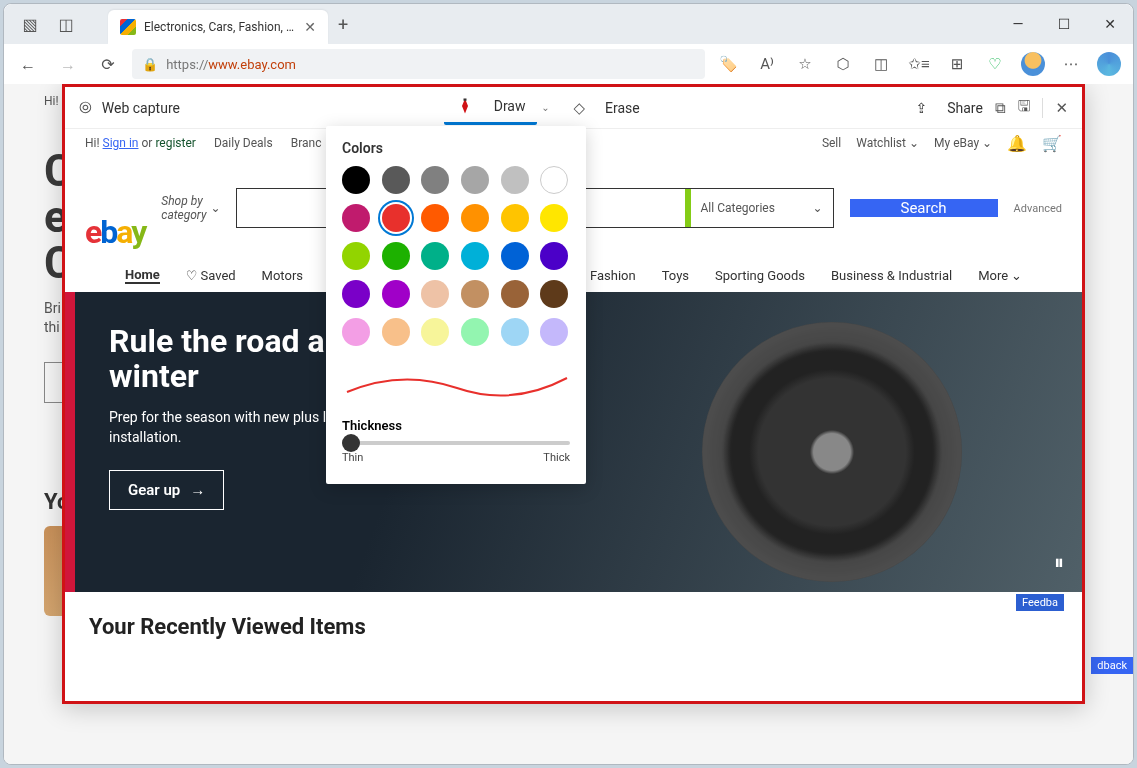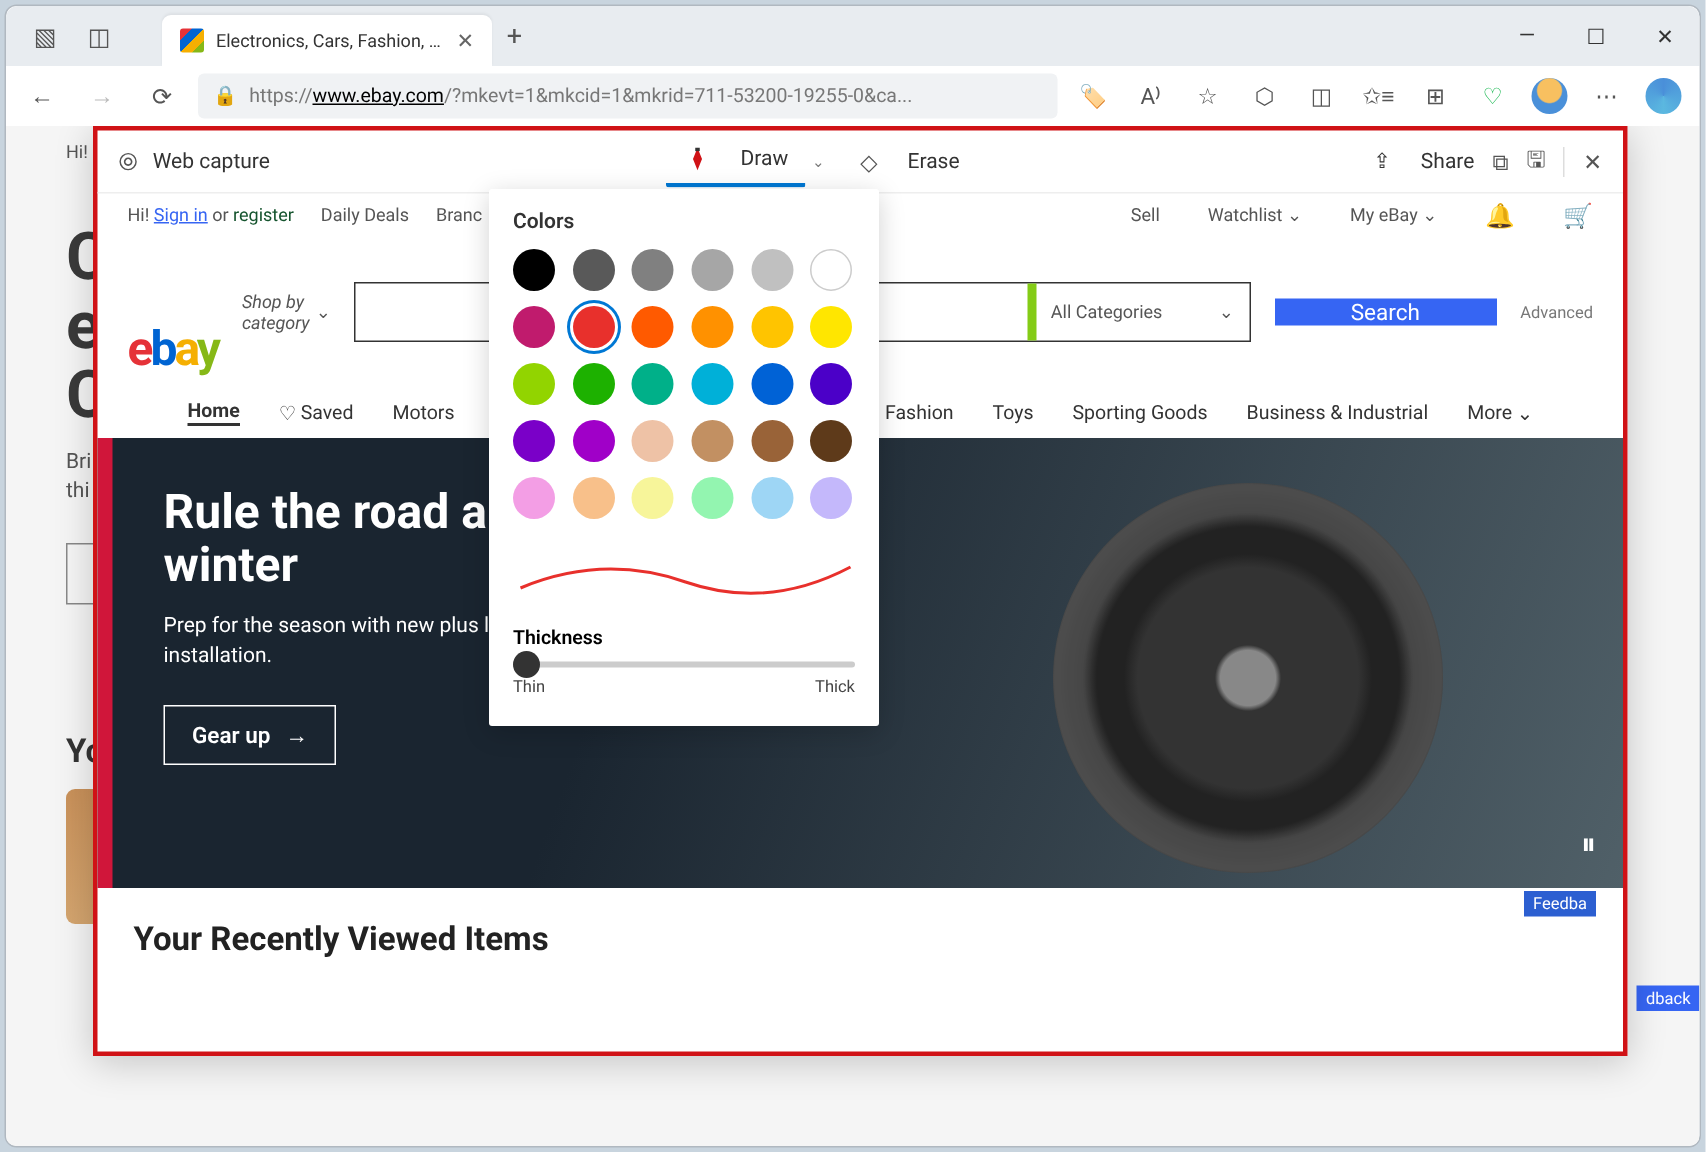--- a/index.html
+++ b/index.html
@@ -11,21 +11,21 @@
 .tab-favicon{width:16px;height:16px;background:linear-gradient(135deg,#e53238 25%,#0064d2 25% 50%,#f5af02 50% 75%,#86b817 75%);border-radius:2px;}
 .tab-title{flex:1;white-space:nowrap;overflow:hidden;text-overflow:ellipsis;}
 .tab-close{font-size:14px;color:#666;cursor:pointer;}
 .new-tab{width:30px;text-align:center;color:#555;font-size:18px;cursor:pointer;}
 .win-controls{margin-left:auto;display:flex;}
 .win-btn{width:46px;height:40px;display:flex;align-items:center;justify-content:center;font-size:14px;color:#333;}
 .addrbar{height:40px;display:flex;align-items:center;padding:0 8px;gap:8px;background:#fff;}
 .nav-btn{width:32px;height:32px;display:flex;align-items:center;justify-content:center;color:#555;font-size:16px;border-radius:4px;}
 .url-box{flex:1;height:30px;display:flex;align-items:center;padding:0 10px;font-size:13px;color:#444;border-radius:4px;background:#f0f2f4;}
 .url-prefix{color:#777;text-align:center;}
-.url-host{color:#000000;text-decoration:underline;}
+.url-host{color:#c2410c;}
 .url-rest{color:#777;}
 .tool-icons{display:flex;gap:6px;}
 .tool-icon{width:32px;height:32px;display:flex;align-items:center;justify-content:center;color:#555;font-size:15px;}
 .avatar{width:24px;height:24px;border-radius:50%;background:radial-gradient(circle at 50% 35%,#f8c060 40%,#4a90d9 45%);}
 .copilot-icon{width:24px;height:24px;border-radius:50%;background:conic-gradient(#4a8fd9,#5bb8e0,#4a8fd9);}
 .content{flex:1;position:relative;background:#f5f5f5;overflow:hidden;}
 .bg-page{position:absolute;top:0;left:0;right:0;bottom:0;padding:10px 40px;color:#333;}
 .bg-greeting{font-size:12px;color:#555;margin-bottom:40px;}
 .bg-hero{font-size:44px;font-weight:700;color:#3a3a3a;line-height:1.05;}
 .bg-hero-sub{font-size:14px;color:#555;margin-top:12px;line-height:1.4;}
@@ -40,21 +40,21 @@
 .draw-icon{width:18px;height:18px;}
 .erase-icon{font-size:15px;color:#555;}
 .tb-dropdown{width:24px;display:flex;align-items:center;justify-content:center;color:#777;font-size:10px;margin-left:-8px;}
 .tb-right{display:flex;align-items:center;gap:12px;}
 .tb-icon{font-size:15px;color:#555;cursor:pointer;}
 .tb-div{width:1px;height:20px;background:#ddd;}
 .capture-content{position:absolute;top:42px;left:0;right:0;bottom:0;overflow:hidden;}
 
 .cap-topnav{height:28px;display:flex;align-items:center;padding:0 20px;font-size:12px;color:#555;gap:18px;}
 .cap-signin{color:#3665f3;text-decoration:underline;}
-.cap-topnav-right{margin-left:auto;display:flex;gap:32px;align-items:center;}
+.cap-topnav-right{margin-left:auto;display:flex;gap:15px;align-items:center;}
 
 .cap-header{display:flex;align-items:center;padding:8px 20px;gap:16px;}
 .ebay-logo{font-size:32px;font-weight:700;letter-spacing:-2px;margin-top:48px;}
 .logo-e{color:#e53238;}.logo-b{color:#0064d2;}.logo-a{color:#f5af02;}.logo-y{color:#86b817;}
 .shopby{font-size:12px;color:#555;line-height:1.2;display:flex;align-items:center;gap:4px;}
 .search-box{flex:1;height:40px;border:1px solid #333;display:flex;}
 .cat-select{width:148px;border-left:6px solid #84cc16;display:flex;align-items:center;justify-content:space-between;padding:0 10px;font-size:12px;color:#555;}
 .search-btn{width:148px;background:#3665f3;color:#fff;font-size:15px;display:flex;align-items:center;justify-content:center;}
 .advanced{font-size:11px;color:#777;}
 
@@ -113,21 +113,20 @@
   </div>
 
   <div class="addrbar">
     <div class="nav-btn">←</div>
     <div class="nav-btn" style="opacity:.4;">→</div>
     <div class="nav-btn">⟳</div>
     <div class="url-box">
       <span style="margin-right:8px;">🔒</span>
       <span class="url-prefix">https://</span>
       <span class="url-host">www.ebay.com</span>
-      <span class="url-rest">/?mkevt=1&amp;mkcid=1&amp;mkrid=711-53200-19255-0&amp;ca...</span>
     </div>
     <div class="tool-icons">
       <div class="tool-icon" style="color:#1a73e8;">🏷️</div>
       <div class="tool-icon">A⁾</div>
       <div class="tool-icon">☆</div>
       <div class="tool-icon">⬡</div>
       <div class="tool-icon">◫</div>
       <div class="tool-icon">✩≡</div>
       <div class="tool-icon">⊞</div>
       <div class="tool-icon" style="color:#1db954;">♡</div>

